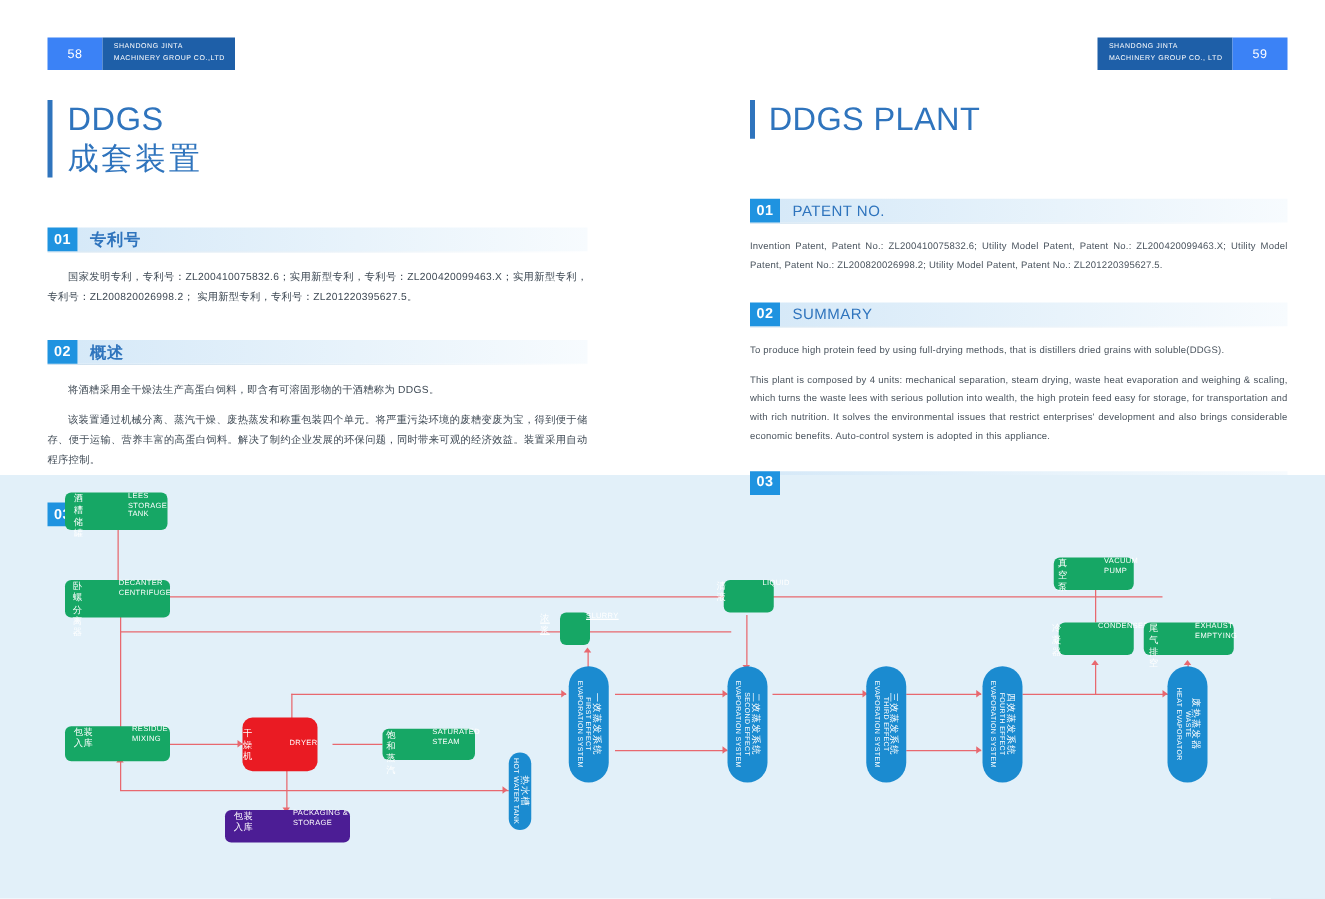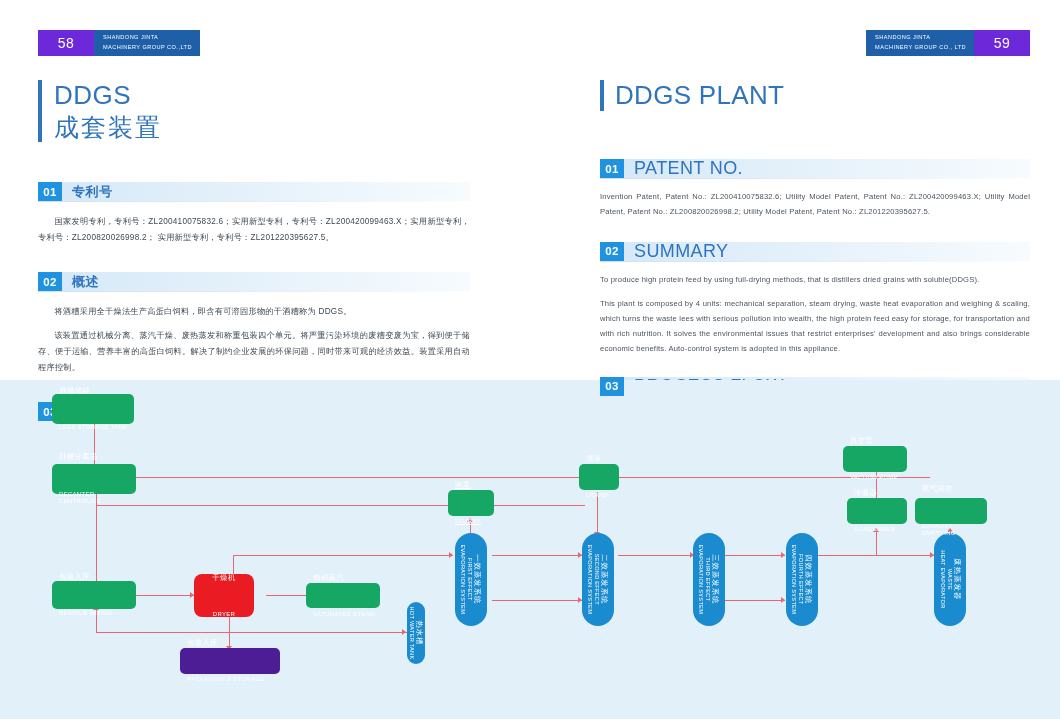--- a/index.html
+++ b/index.html
@@ -9,23 +9,23 @@
     font-family: "Liberation Sans", "DejaVu Sans", sans-serif;
     overflow: hidden;
   }
   #page { position: relative; width: 1060px; height: 719px; background:#fff; }
 
   
   .hdr { position:absolute; top:30px; display:flex; align-items:stretch; height:26px; }
   .hdr-left { left:38px; }
   .hdr-right { right:30px; }
   .pagenum {
-    width:56px; background:#6d28d9; color:#fff;
+    width:44px; background:#3b82f6; color:#fff;
     display:flex; align-items:center; justify-content:center;
-    font-size:14px; letter-spacing:.5px;
+    font-size:10px; letter-spacing:.5px;
   }
   .company {
     background:#1e5fa8; color:#fff; padding:3px 8px 3px 9px;
     display:flex; flex-direction:column; justify-content:center;
     font-size:5.6px; line-height:1.75; letter-spacing:.45px; white-space:nowrap;
   }
 
   
   .col { position:absolute; top:80px; }
   .col-left  { left:38px;  width:432px; }
@@ -53,21 +53,21 @@
   }
   .sec .band {
     flex:1; position:relative;
     background:linear-gradient(to right,#d6e9f8 0%,#e8f3fb 55%,#f7fbfe 100%);
     display:flex; align-items:center;
   }
   .sec .band .txt {
     padding-left:10px; color:#2f74bd; font-size:13px; font-weight:700;
     letter-spacing:.6px; white-space:nowrap;
   }
-  .sec .band .txt.en { font-weight:500; font-size:18px; letter-spacing:.4px; }
+  .sec .band .txt.en { font-weight:500; font-size:12px; letter-spacing:.4px; }
   .sec-rule {
     height:1px; width:100%;
     background:linear-gradient(to right,#cfe1ef 0%,#e7f0f7 60%,#ffffff 100%);
     margin-top:0px;
   }
 
   
   .p-zh {
     color:#3f4a55; font-size:8.2px; line-height:1.95;
     letter-spacing:.25px; text-align:justify;
@@ -78,21 +78,21 @@
     letter-spacing:.18px; text-align:justify;
   }
 
   
   #flow {
     position:absolute; left:0; top:380px; width:1060px; height:339px;
     background:#e2f0f9; overflow:hidden;
   }
   .node {
     position:absolute; border-radius:5px;
-    display:flex; flex-direction:column;
+    display:flex; flex-direction:row;
     align-items:center; justify-content:center;
     color:#fff; text-align:center; line-height:1.25; z-index:5;gap:29px;
   }
   .node .zh { font-size:7.4px; letter-spacing:.4px; }
   .node .en { font-size:6px; letter-spacing:.3px; }
   .node.green   { background:#16a765; }
   .node.red     { background:#ea1b23; border-radius:8px; }
   .node.purple  { background:#4c1d95; }
   .node.blue    { background:#1b8bd0; border-radius:22px; }
 
@@ -313,21 +313,21 @@
       <span class="en">PACKAGING &amp; STORAGE</span>
     </div>
 
     <div class="node blue vert" style="left:407px; top:222px; width:18px; height:62px;">
       <div class="inner">
         <span class="zh">热水槽</span>
         <span class="en">HOT WATER TANK</span>
       </div>
     </div>
 
-    <div class="node green lt" style="left:448px; top:110px; width:46px; height:26px;text-decoration:underline;">
+    <div class="node green lt" style="left:448px; top:110px; width:24px; height:26px;text-decoration:underline;">
       <span class="zh">浓浆</span>
       <span class="en">SLURRY</span>
     </div>
 
     <div class="node green lt" style="left:579px; top:84px; width:40px; height:26px;">
       <span class="zh">清液</span>
       <span class="en">LIQUID</span>
     </div>
 
     <div class="node blue vert" style="left:455px; top:153px; width:32px; height:93px;">

